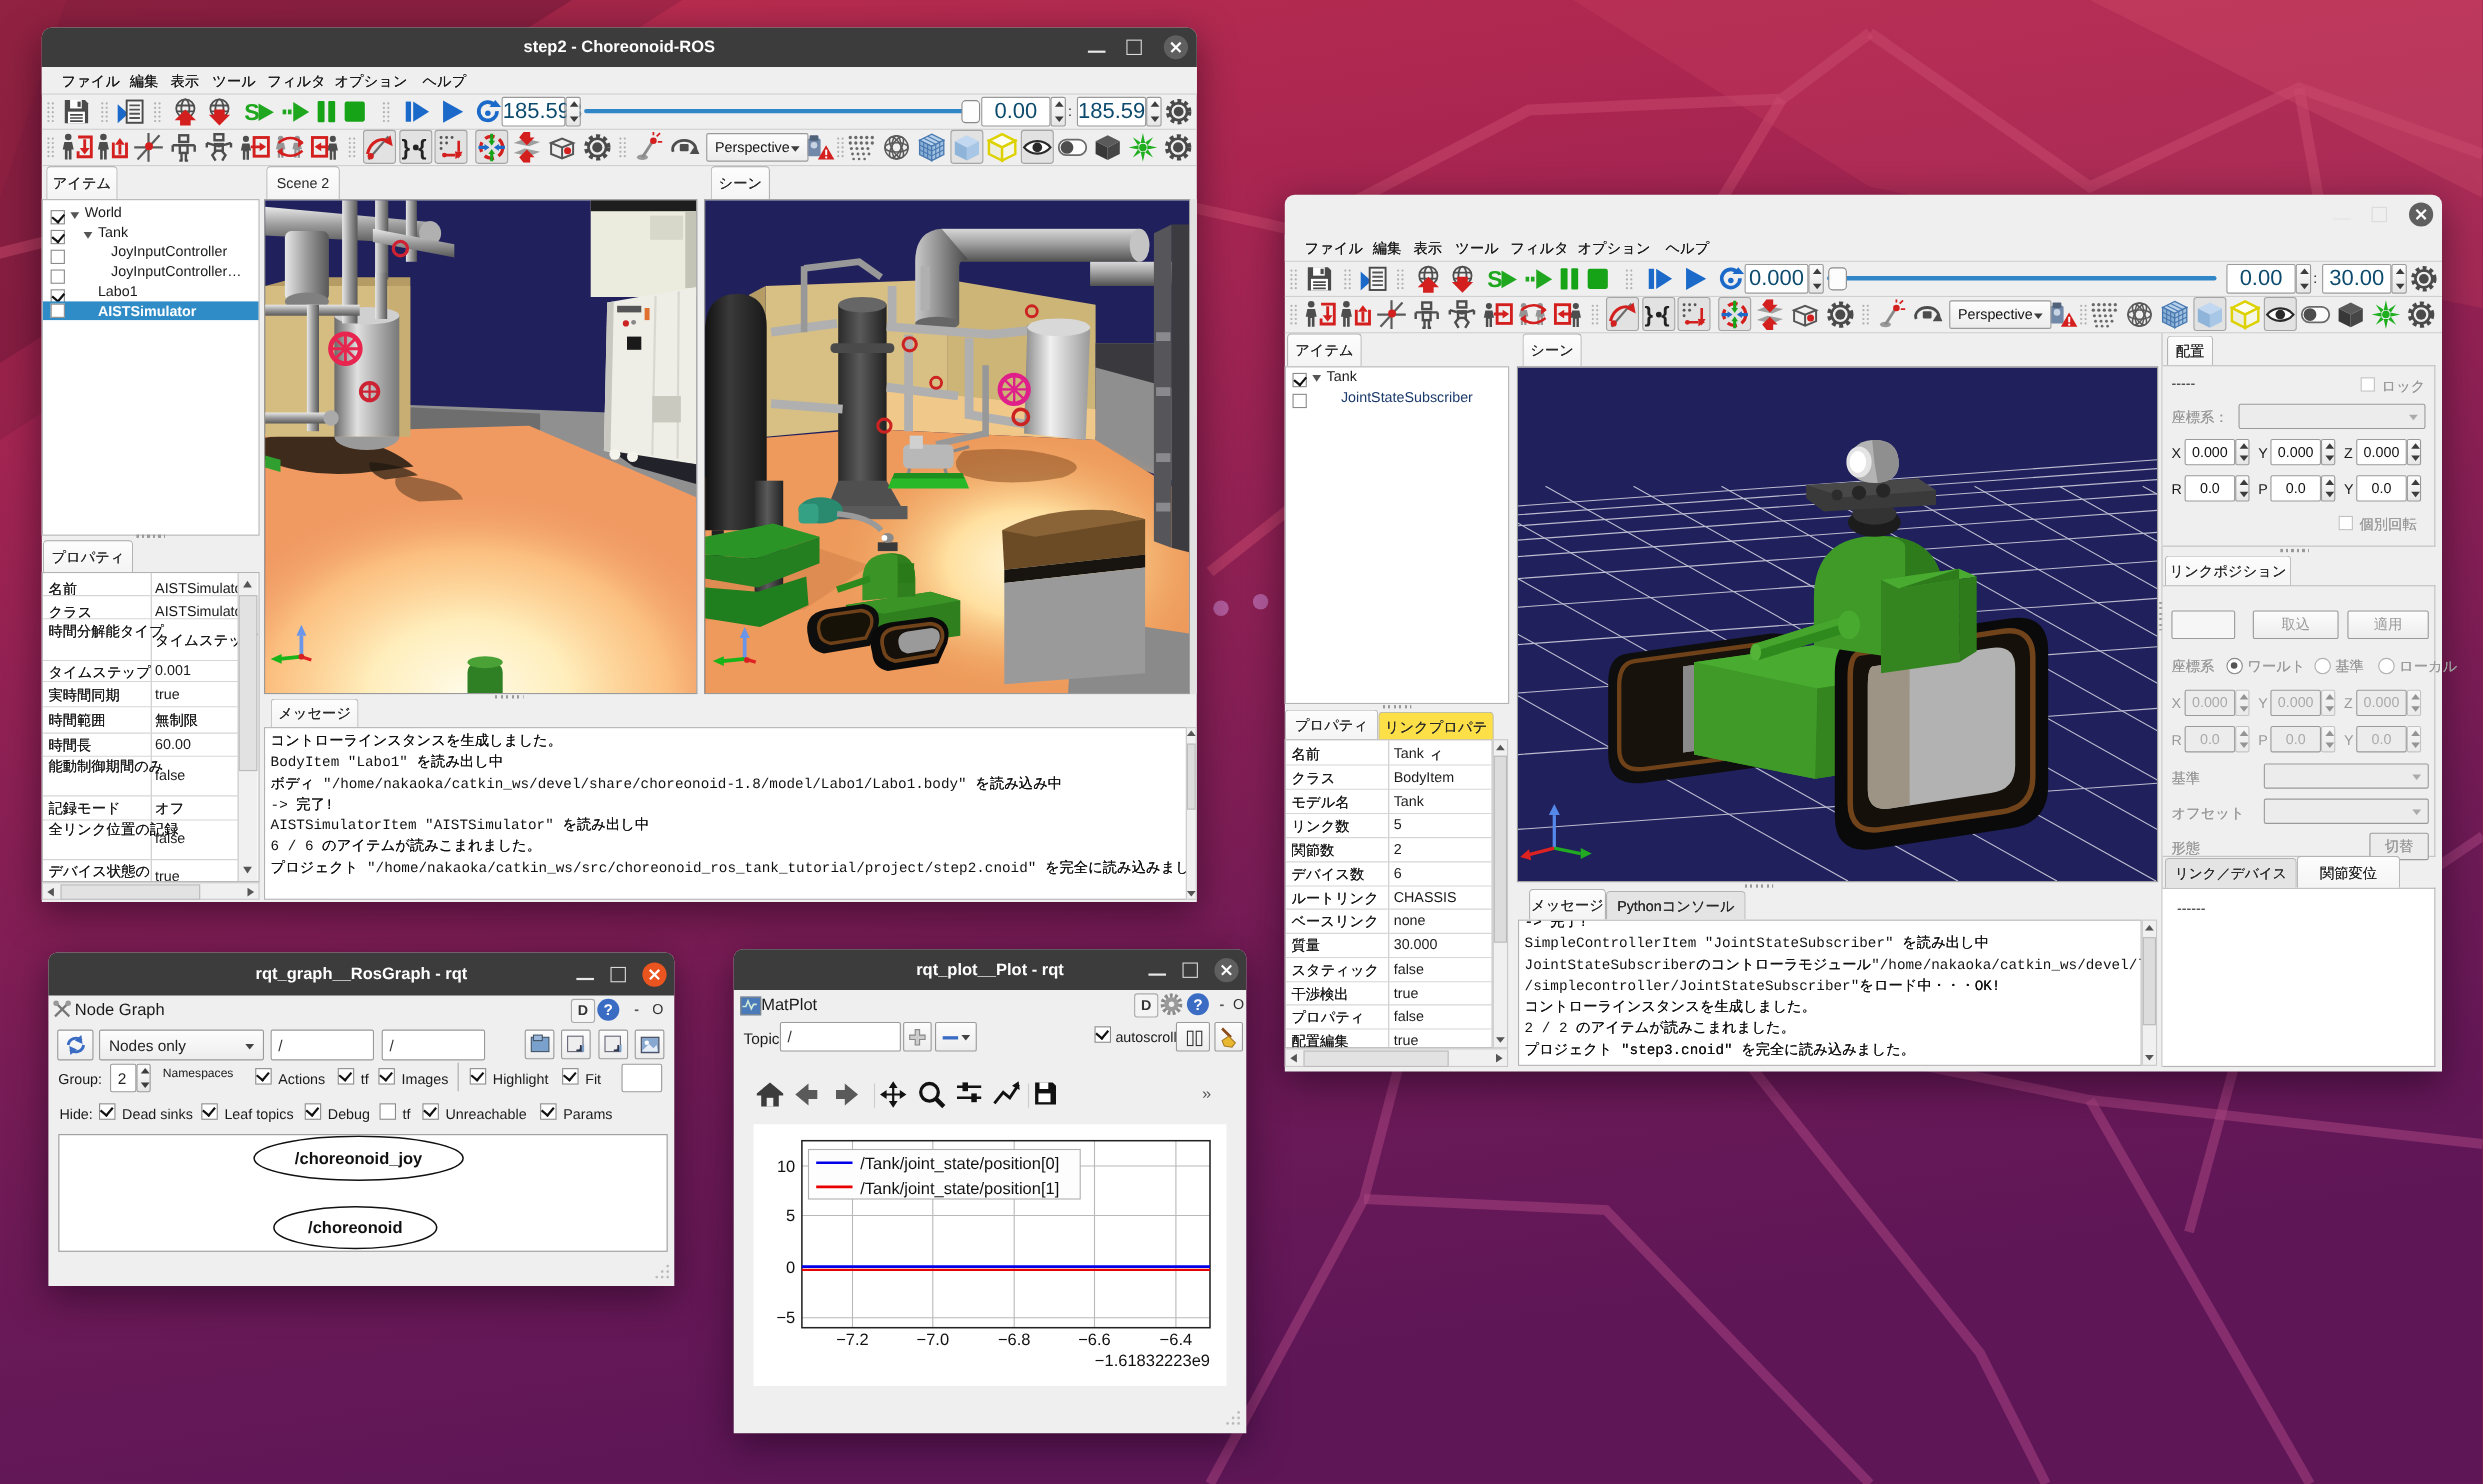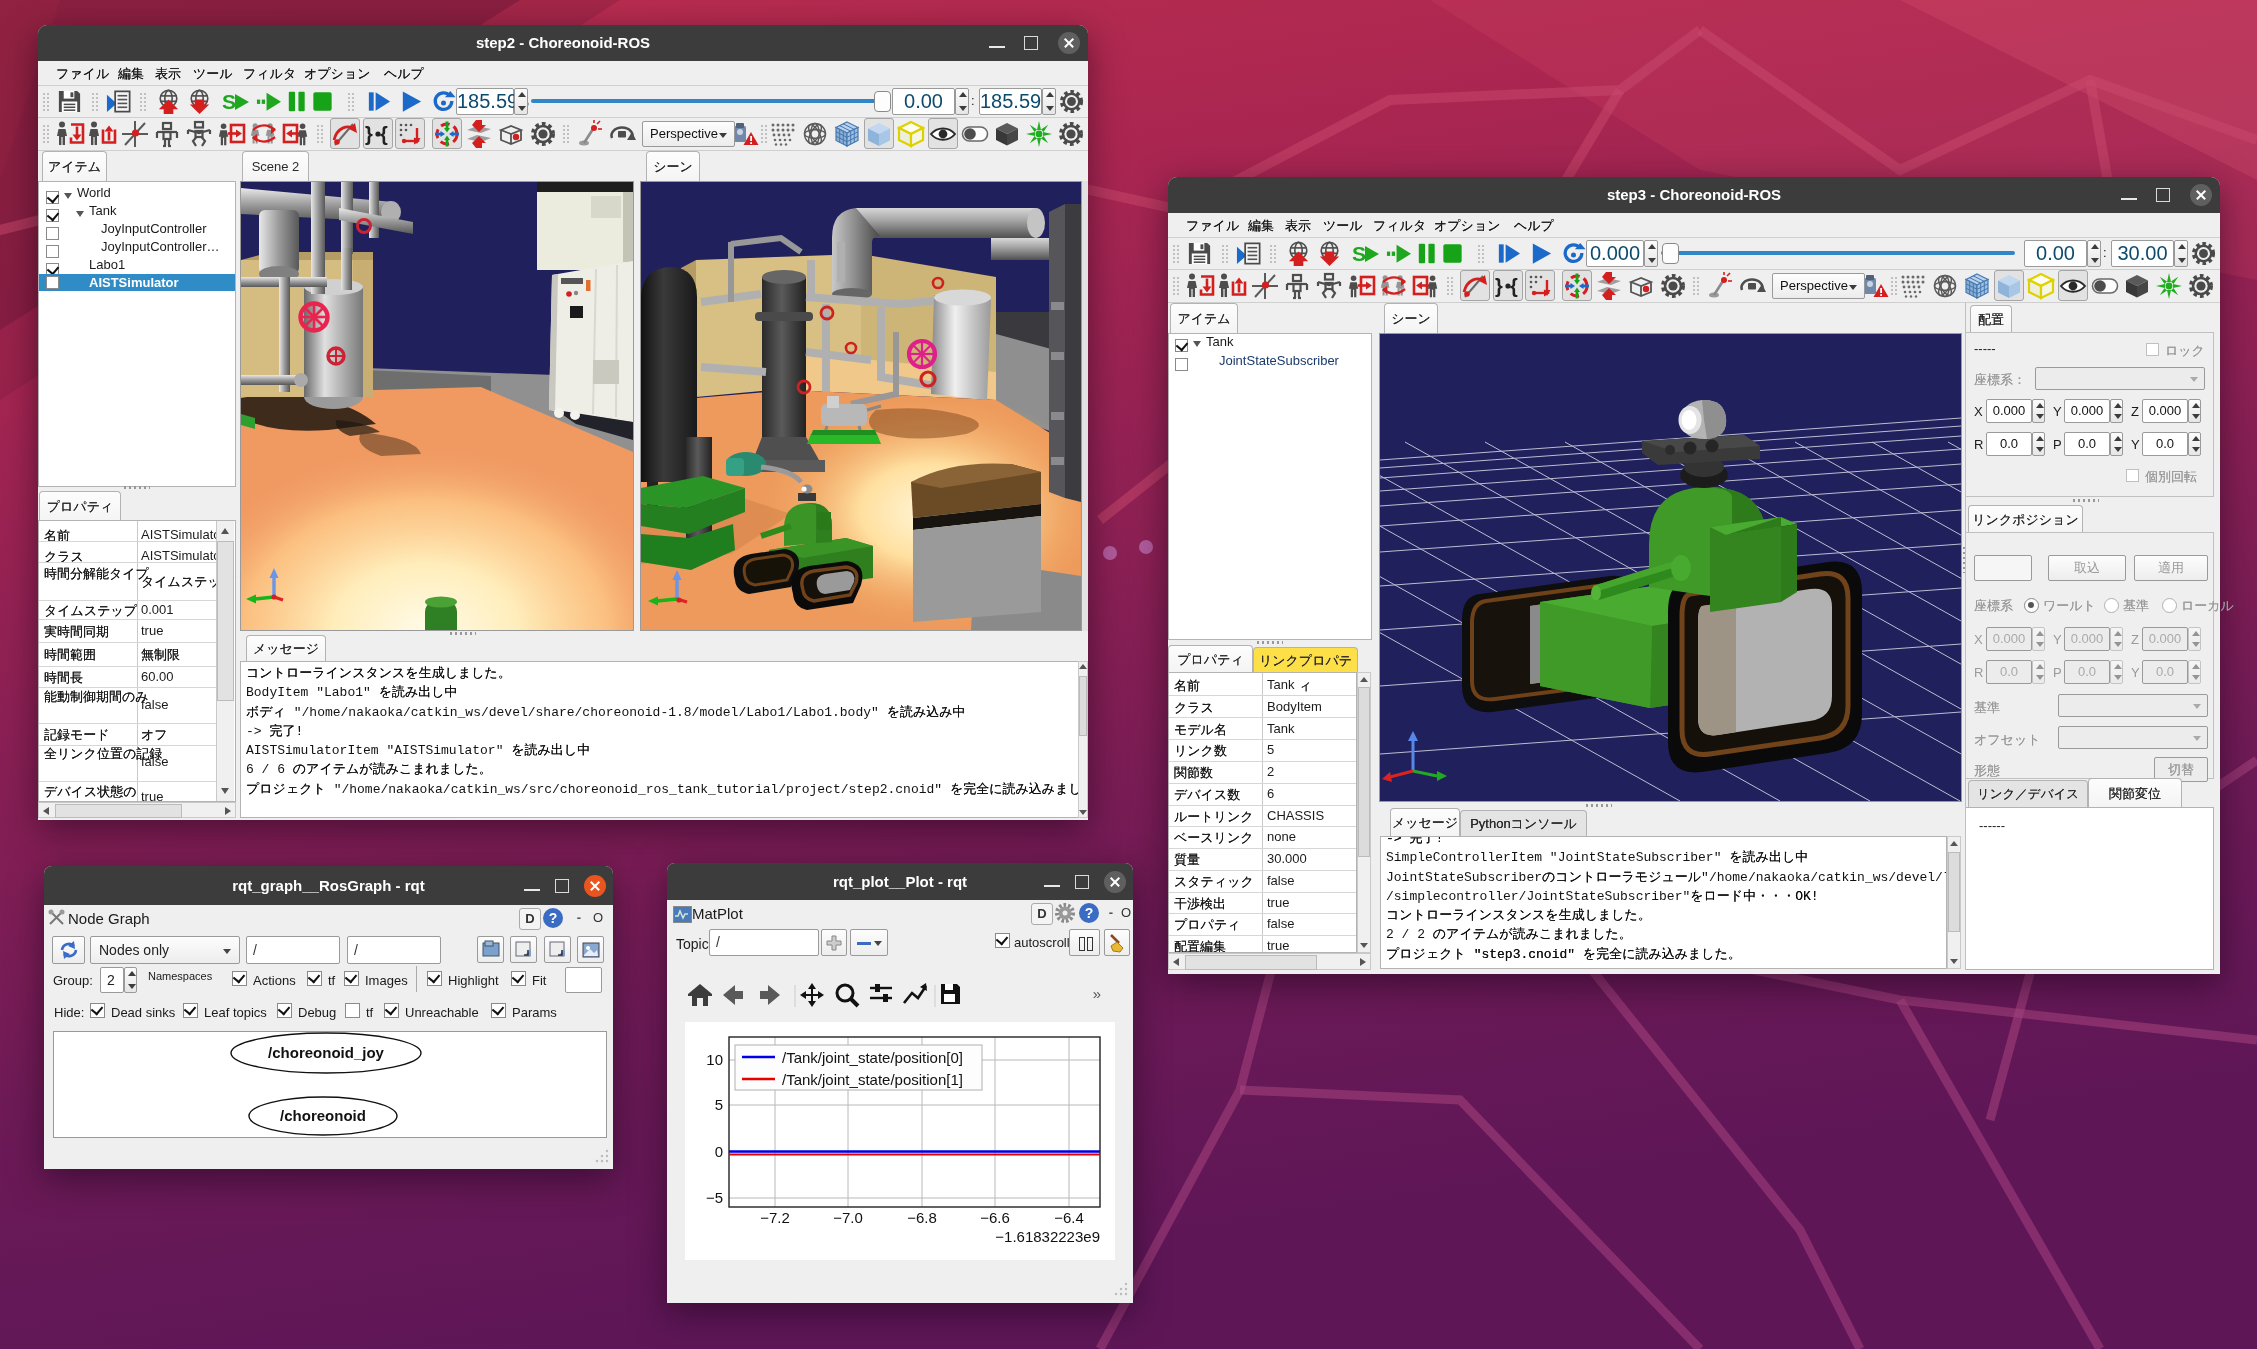--- a/index.html
+++ b/index.html
@@ -839,21 +839,20 @@
 <div><span class="jp">プロジェクト</span> "/home/nakaoka/catkin_ws/src/choreonoid_ros_tank_tutorial/project/step2.cnoid" <span class="jp">を完全に読み込みました。</span></div>
  </div>
  <div style="position:absolute;left:1040px;top:636px;width:10px;height:157px;background:#f0f0f0;border:1px solid #c9c9c9;box-sizing:border-box">
   <div style="position:absolute;left:0px;top:2px;border:4px solid transparent;border-bottom:5px solid #555;border-top:none"></div>
   <div style="position:absolute;left:0;top:14px;width:8px;height:60px;background:#dcdcdc;border:1px solid #bbb;box-sizing:border-box"></div>
   <div style="position:absolute;left:0px;bottom:2px;border:4px solid transparent;border-top:5px solid #555;border-bottom:none"></div>
  </div>
 </div>
 
 <div class="win" id="w3" style="left:1168px;top:177px;width:1052px;height:797px">
- <div class="tbar">step3 - Choreonoid-ROS</div>
  <div class="wbtn mini" style="right:74px"></div>
  <div class="wbtn maxi" style="right:40px"></div>
  <div class="clsb" style="right:8px"></div>
  <div class="menu jp" style="top:36px">
   <span style="left:18px">ファイル</span>
       <span style="left:80px">編集</span>
       <span style="left:117px">表示</span>
   <span style="left:155px">ツール</span>
       <span style="left:205px">フィルタ</span>
       <span style="left:266px">オプション</span>

